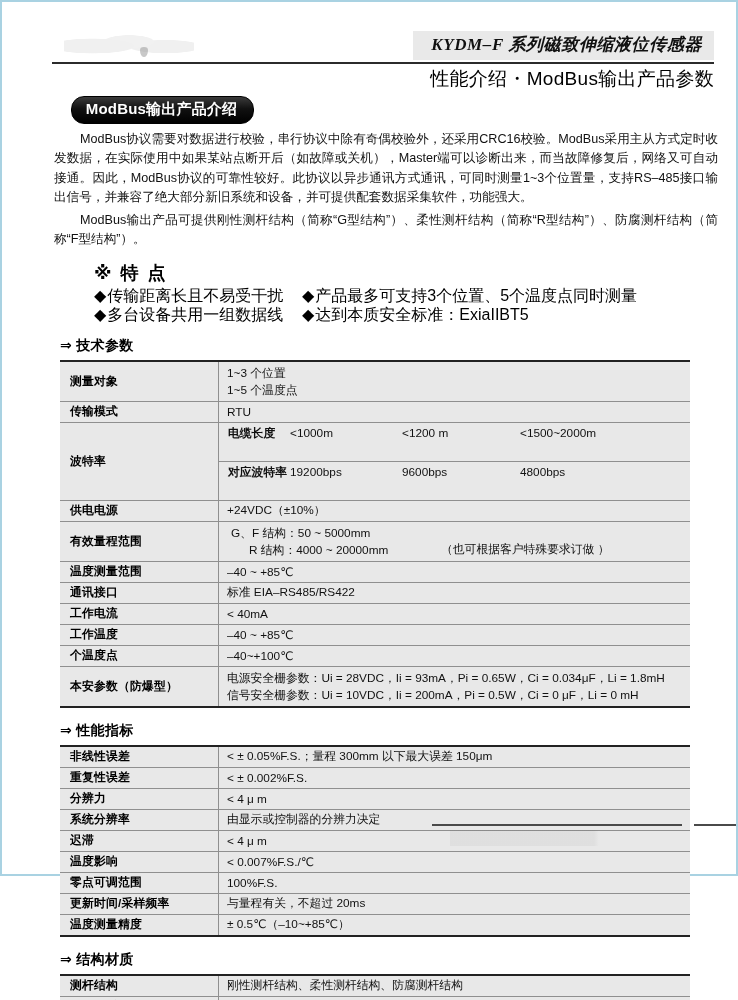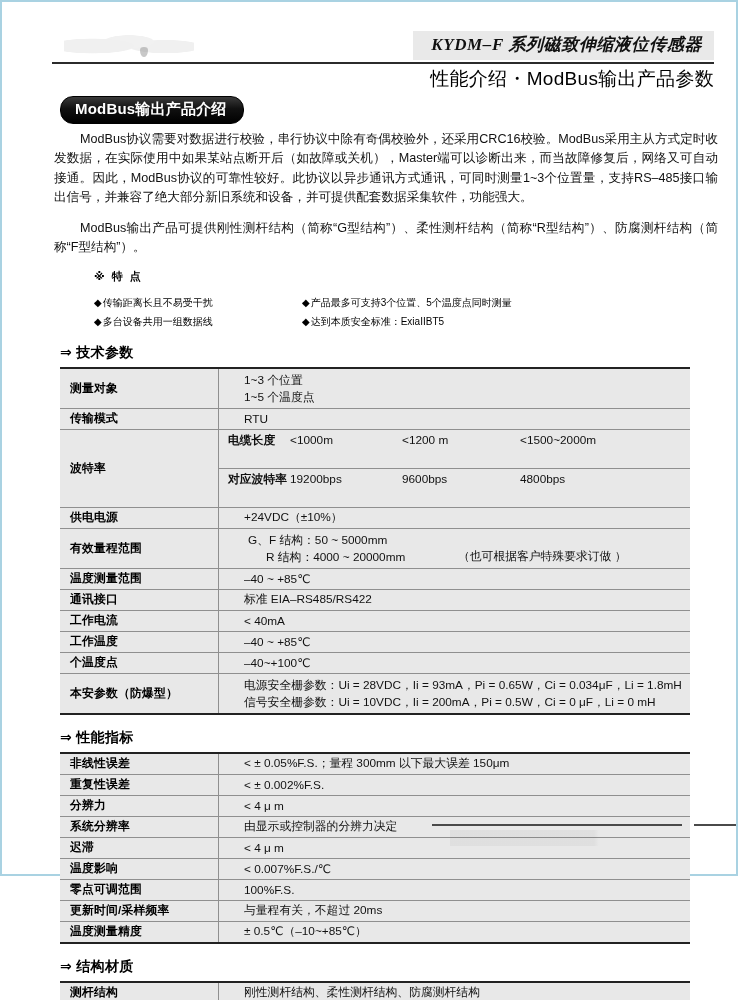--- a/index.html
+++ b/index.html
@@ -90,20 +90,21 @@
     letter-spacing: .3px;
     white-space: nowrap;
     color: #000;
   }
 
   
   .badge-wrap {
     position: relative;
     margin: 2px 0 0 58px;
     width: 205px;
+    text-align: center;
   }
   .badge {
     display: inline-block;
     background: linear-gradient(180deg,#3a3a3a 0%,#111111 45%,#000000 100%);
     color: #ffffff;
     border-radius: 13px;
     padding: 3px 16px 4px 14px;
     font-size: 15px;
     font-weight: bold;
     letter-spacing: .2px;
@@ -113,35 +114,35 @@
 
   
   .para {
     margin: 6px 18px 0 52px;
     font-size: 12.6px;
     line-height: 19.4px;
     text-align: justify;
     text-indent: 26px;
     color: #111;
   }
-  .para.second { margin-top: 11px; }
+  .para.second { margin-top: 3px; }
 
   
   .feat-title {
-    margin: 12px 0 10px 92px;
-    font-size: 11px;
+    margin: 12px 0 2px 92px;
+    font-size: 18px;
     font-weight: bold;
     letter-spacing: 2px;
   }
   .feat-grid {
     margin: 0 0 0 92px;
     display: grid;
     grid-template-columns: 208px auto;
     row-gap: 2px;
-    font-size: 10px;
+    font-size: 16px;
     line-height: 17px;
   }
   .feat-item { white-space: nowrap; }
   .feat-item .dia { margin-right: 1px; }
 
   
   .sec-head {
     margin: 14px 0 5px 58px;
     font-size: 14px;
     font-weight: bold;
@@ -169,21 +170,21 @@
   .tbl tr:last-child > * { border-bottom: 2px solid #222; }
   .tbl .lbl {
     width: 148px;
     padding-left: 10px;
     border-right: 1px solid #8f8f8f;
     font-weight: bold;
     letter-spacing: .2px;
     color: #000;
   }
   .tbl .val {
-    padding-left: 25px;
+    padding-left: 8px;
     color: #111;
   }
   .row-tall .lbl, .row-tall .val { padding-top: 3px; padding-bottom: 3px; }
   .ln { display: block; line-height: 16.5px; }
 
   
   .baud { padding: 0 !important; }
   .baud .brow {
     display: flex;
     align-items: center;

